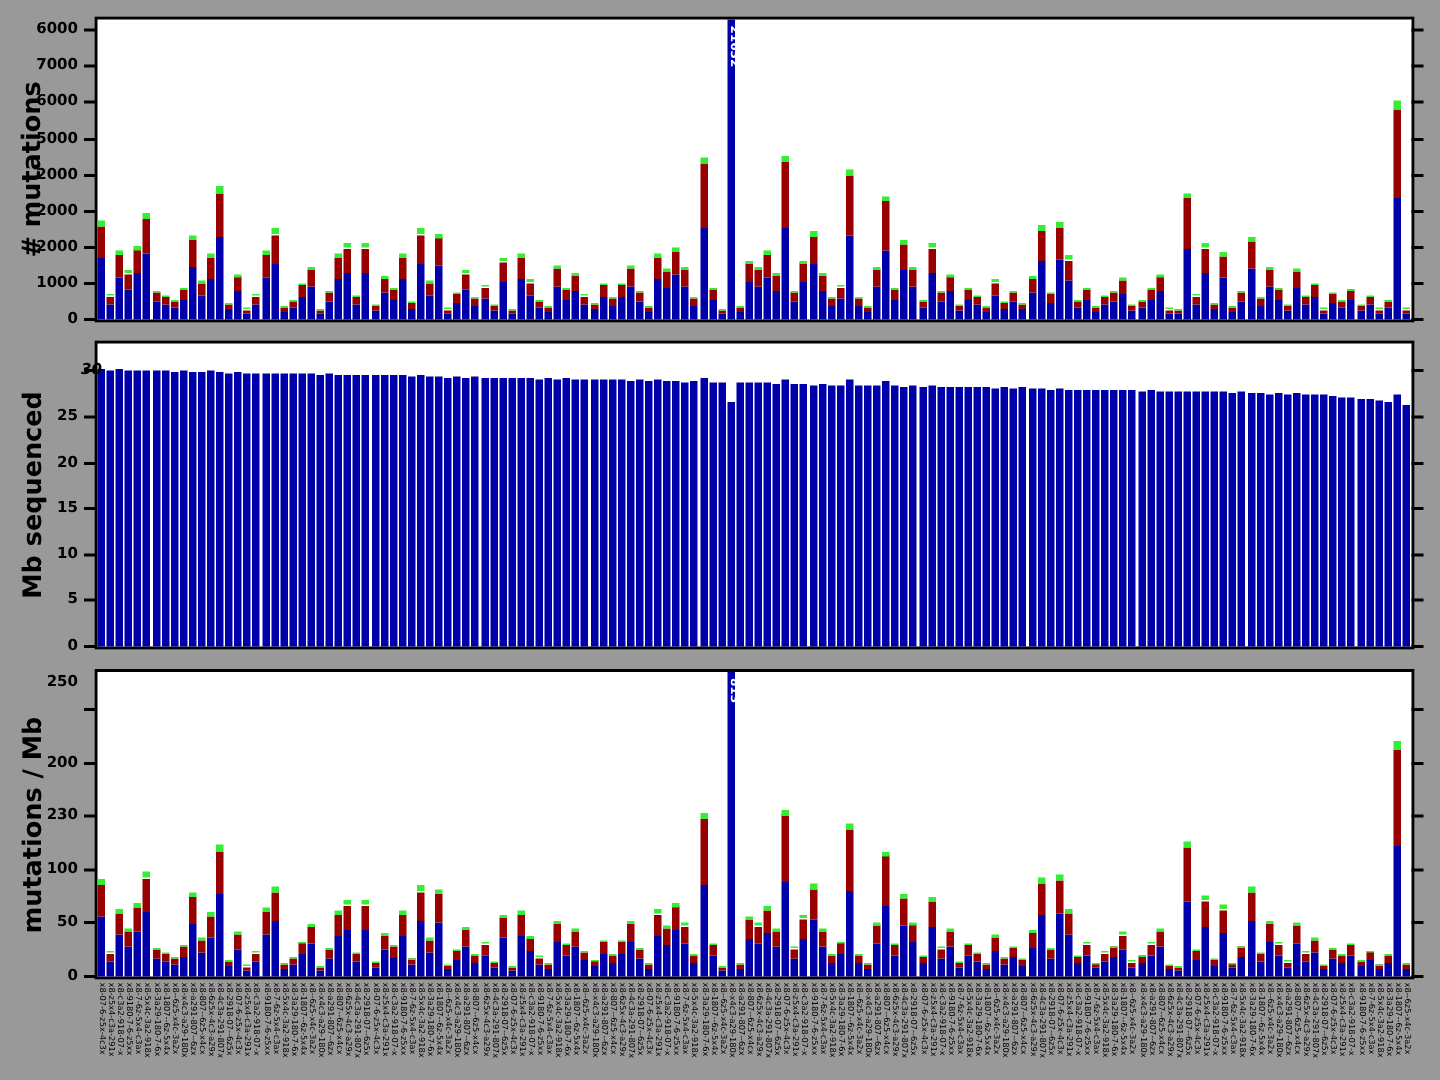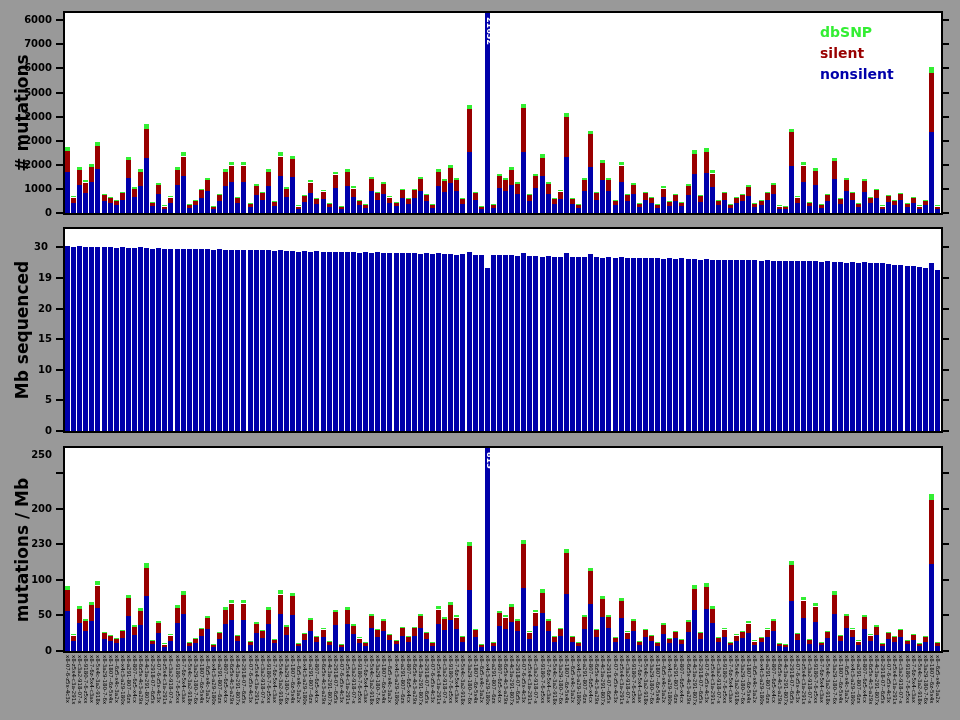--- a/index.html
+++ b/index.html
@@ -1038,25 +1038,20 @@
       <div class="bar-seg" style="left: 858px; bottom: 14px; width: 5px; height: 1px; background: rgb(51, 238, 51);"></div>
       <div class="bar-seg" style="left: 864px; bottom: 0px; width: 5px; height: 87px; background: rgb(0, 0, 170);"></div>
       <div class="bar-seg" style="left: 864px; bottom: 87px; width: 5px; height: 64px; background: rgb(153, 0, 0);"></div>
       <div class="bar-seg" style="left: 864px; bottom: 151px; width: 5px; height: 6px; background: rgb(51, 238, 51);"></div>
       <div class="bar-seg" style="left: 870px; bottom: 0px; width: 5px; height: 5px; background: rgb(0, 0, 170);"></div>
       <div class="bar-seg" style="left: 870px; bottom: 5px; width: 5px; height: 3px; background: rgb(153, 0, 0);"></div>
       <div class="bar-seg" style="left: 870px; bottom: 8px; width: 5px; height: 1px; background: rgb(51, 238, 51);"></div>
       <div class="bar-anno" style="left: 420px; top: 4px; color: rgb(255, 255, 255);">813</div>
     </div>
 
-  <div class="legend" id="legend" style="left: 820px; top: 22px;">
-    <div style="color: rgb(51, 238, 51);"><span>dbSNP</span></div>
-    <div style="color: rgb(153, 0, 0);"><span>silent</span></div>
-    <div style="color: rgb(0, 0, 170);"><span>nonsilent</span></div>
-  </div>
 
   <div id="label-strip" style="left: 63px; top: 655px; width: 880px; height: 65px;">
       <div class="xlabel" style="left: 1px; top: 0px; height: 65px;">x8-07-6-z5x-4c3x</div>
       <div class="xlabel" style="left: 7px; top: 0px; height: 65px;">x8-z5x4-c3a-291x</div>
       <div class="xlabel" style="left: 13px; top: 0px; height: 65px;">x8-c3a2-918-07-x</div>
       <div class="xlabel" style="left: 19px; top: 0px; height: 65px;">x8-9180-7-6-z5xx</div>
       <div class="xlabel" style="left: 25px; top: 0px; height: 65px;">x8-7-6z-5x4-c3ax</div>
       <div class="xlabel" style="left: 31px; top: 0px; height: 65px;">x8-5x4c-3a2-918x</div>
       <div class="xlabel" style="left: 38px; top: 0px; height: 65px;">x8-3a29-180-7-6x</div>
       <div class="xlabel" style="left: 44px; top: 0px; height: 65px;">x8-1807--6z-5x4x</div>
@@ -1235,24 +1230,24 @@
     <div class="tick-mark" style="left: 941px; top: 368.788px; width: 8px;"></div>
     <div class="tick-label" style="left: 12px; top: 363.788px; width: 40px;">10</div>
     <div class="tick-mark" style="left: 56px; top: 338.182px; width: 8px;"></div>
     <div class="tick-mark" style="left: 941px; top: 338.182px; width: 8px;"></div>
     <div class="tick-label" style="left: 12px; top: 333.182px; width: 40px;">15</div>
     <div class="tick-mark" style="left: 56px; top: 307.576px; width: 8px;"></div>
     <div class="tick-mark" style="left: 941px; top: 307.576px; width: 8px;"></div>
     <div class="tick-label" style="left: 12px; top: 302.576px; width: 40px;">20</div>
     <div class="tick-mark" style="left: 56px; top: 276.97px; width: 8px;"></div>
     <div class="tick-mark" style="left: 941px; top: 276.97px; width: 8px;"></div>
-    <div class="tick-label" style="left: 12px; top: 271.97px; width: 40px;">19</div>
+    <div class="tick-label" style="left: 12px; top: 271.97px; width: 40px;">25</div>
     <div class="tick-mark" style="left: 56px; top: 246.364px; width: 8px;"></div>
     <div class="tick-mark" style="left: 941px; top: 246.364px; width: 8px;"></div>
-    <div class="tick-label" style="left: 8px; top: 241.364px; width: 40px;">30</div>
+    <div class="tick-label" style="left: 28px; top: 241.364px; width: 40px; font-style: italic;">30</div>
     <div class="tick-mark" style="left: 56px; top: 650px; width: 8px;"></div>
     <div class="tick-mark" style="left: 941px; top: 650px; width: 8px;"></div>
     <div class="tick-label" style="left: 12px; top: 645px; width: 40px;">0</div>
     <div class="tick-mark" style="left: 56px; top: 614.386px; width: 8px;"></div>
     <div class="tick-mark" style="left: 941px; top: 614.386px; width: 8px;"></div>
     <div class="tick-label" style="left: 12px; top: 609.386px; width: 40px;">50</div>
     <div class="tick-mark" style="left: 56px; top: 578.772px; width: 8px;"></div>
     <div class="tick-mark" style="left: 941px; top: 578.772px; width: 8px;"></div>
     <div class="tick-label" style="left: 12px; top: 573.772px; width: 40px;">100</div>
     <div class="tick-mark" style="left: 56px; top: 543.158px; width: 8px;"></div>

